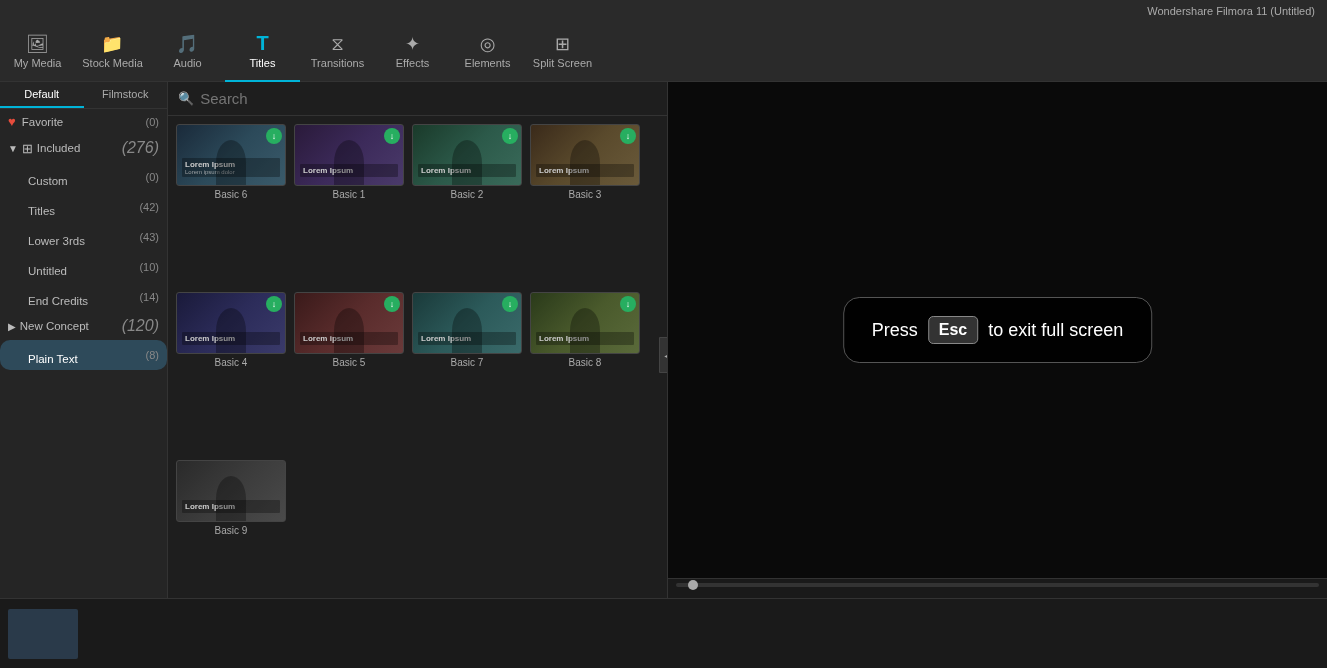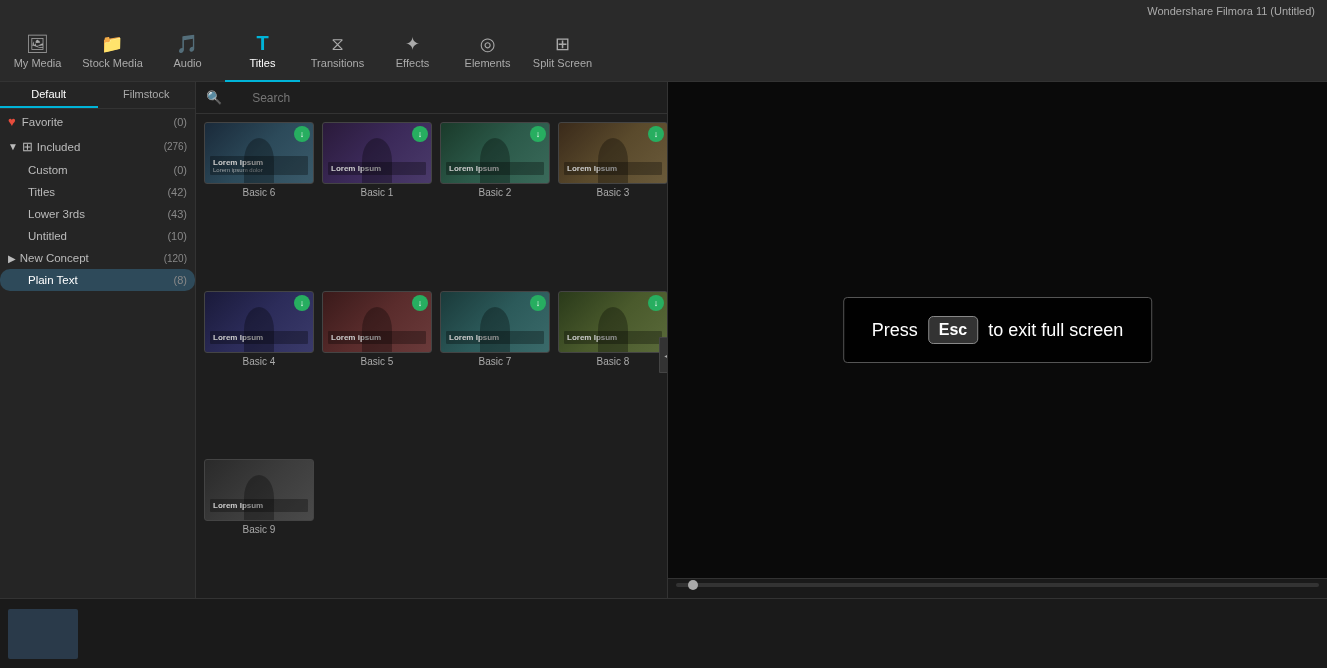--- a/index.html
+++ b/index.html
@@ -68,21 +68,21 @@
 
     
     .main-area {
       display: flex;
       flex: 1;
       overflow: hidden;
     }
 
     
     .sidebar {
-      width: 196px;
+      width: 168px;
       background: #252525;
       display: flex;
       flex-direction: column;
       flex-shrink: 0;
       border-right: 1px solid #333;
       overflow-y: auto;
     }
 
     
     .filter-tabs {
@@ -106,32 +106,32 @@
       display: flex;
       align-items: center;
       padding: 5px 8px;
       cursor: pointer;
       font-size: 11.5px;
       color: #bbb;
     }
     .sidebar-group-header .chevron { margin-right: 4px; font-size: 10px; }
     .sidebar-group-header .group-icon { margin-right: 4px; font-size: 13px; }
     .sidebar-group-header .item-label { flex: 1; }
-    .sidebar-group-header .item-count { color: #888; font-size: 10px; }
+    .sidebar-group-header .item-count { color: #888; font-size: 16px; font-style: italic; }
 
     .sidebar-sub-item {
       display: flex;
       align-items: center;
       padding: 5px 8px 5px 28px;
       cursor: pointer;
       font-size: 11.5px;
       color: #bbb;
     }
     .sidebar-sub-item.active { background: #2e4a5a; color: #fff; border-radius: 10px; }
-    .sidebar-sub-item .item-label { flex: 1; }
+    .sidebar-sub-item .item-label { flex: 1; margin-top: 8px; }
     .sidebar-sub-item .item-count { color: #888; font-size: 11px; }
 
     
     .favorite-item {
       display: flex;
       align-items: center;
       padding: 5px 8px;
       cursor: pointer;
       font-size: 11.5px;
       color: #bbb;
@@ -261,21 +261,21 @@
     }
 
     
     .esc-overlay {
       position: absolute;
       top: 50%;
       left: 50%;
       transform: translate(-50%, -50%);
       background: rgba(0,0,0,0.85);
       border: 1px solid #555;
-      border-radius: 4px;
+      border-radius: 16px;
       padding: 18px 28px;
       display: flex;
       align-items: center;
       gap: 10px;
       font-size: 18px;
       color: #fff;
       white-space: nowrap;
     }
     .esc-key {
       background: #333;
@@ -449,41 +449,45 @@
       <span class="item-count">(42)</span>
     </div>
     <div class="sidebar-sub-item">
       <span class="item-label">Lower 3rds</span>
       <span class="item-count">(43)</span>
     </div>
     <div class="sidebar-sub-item">
       <span class="item-label">Untitled</span>
       <span class="item-count">(10)</span>
     </div>
+    <div class="sidebar-sub-item">
+      <span class="item-label">End Credits</span>
+      <span class="item-count">(14)</span>
+    </div>
 
     <div class="sidebar-group-header">
       <span class="chevron">▶</span>
       <span class="item-label">New Concept</span>
       <span class="item-count">(120)</span>
     </div>
 
     <div class="sidebar-sub-item active">
       <span class="item-label">Plain Text</span>
       <span class="item-count">(8)</span>
     </div>
 
   </div>
 
   <div class="content-wrapper">
 
     <div class="content-panel">
 
       <div class="search-bar">
         <span class="search-icon">🔍</span>
-        <input type="text" style="background: transparent; border: none; outline: none; color: #86efac; font-size: 12px; flex: 1 1 0%; margin-left: 24px;" placeholder="Search">
+        <input type="text" style="background: transparent; border: none; outline: none; color: #86efac; font-size: 15px; flex: 1 1 0%;" placeholder="Search">
       </div>
 
       <div class="thumbnails-grid">
 
         <div class="thumbnail-item">
           <div class="thumb-img thumb-basic6">
             <div class="download-badge">↓</div>
             <div style="position:absolute;bottom:8px;left:5px;right:5px;font-size:7px;color:#ccc;background:rgba(0,0,0,0.3);padding:2px 3px;border-radius:1px;">
               <div style="font-size:8px;font-weight:bold;">Lorem Ipsum</div>
               <div style="font-size:6px;opacity:0.7;">Lorem ipsum dolor</div>

